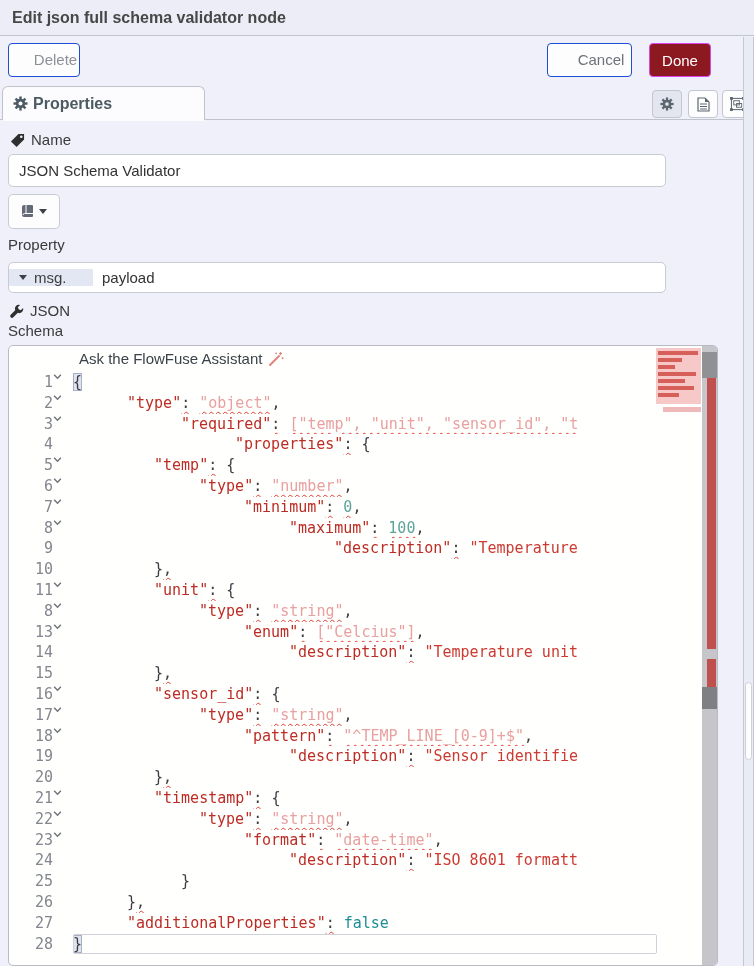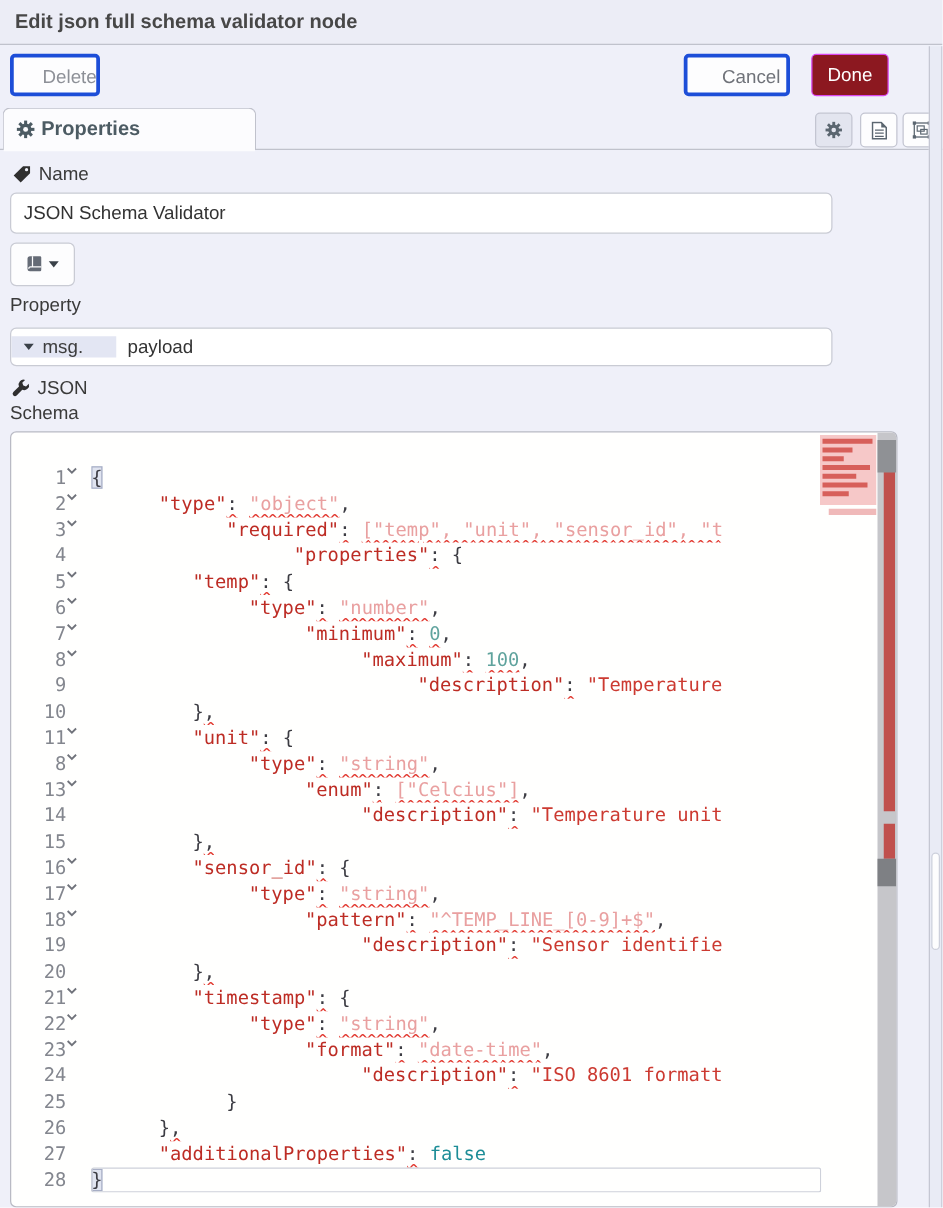--- a/index.html
+++ b/index.html
@@ -7,37 +7,37 @@
   body { font-family:"Liberation Sans", sans-serif; background:#eff0f9; position:relative; color:#3f3f3f; }
 
   .abs { position:absolute; }
 
   
   .hdr { left:0; top:0; width:754px; height:36px; background:#ecedf6; border-bottom:1px solid #c0c2cc;
          font-size:16px; font-weight:bold; color:#474747; line-height:36px; padding-left:12px; }
 
   
   .btn { height:34px; border-radius:4px; font-size:15px; text-align:center; cursor:pointer; }
-  .btn-plain { background:#fdfdfe; border:3px solid #1d4ed8; color:#8d9097;padding-left:23px; }
+  .btn-plain { background:#fdfdfe; border:1px solid #1d4ed8; color:#8d9097;padding-left:23px; }
   .btn-delete { left:8px; top:43px; width:72px; line-height:32px; }
   .btn-cancel { left:547px; top:43px; width:85px; line-height:32px; color:#6f7279; }
   .btn-done   { left:649px; top:43px; width:62px; line-height:34px; background:#8c1820; border:1px solid #d946ef; color:#fff; }
 
   
   .tabline { left:0; top:119px; width:754px; height:1px; background:#c0c2cc; }
   .tab { left:2px; top:86px; width:203px; height:34px; background:#fcfcfe; border:1px solid #c0c2cc; border-bottom:none;
          border-radius:6px 6px 0 0; display:flex; align-items:center; padding-left:10px; gap:5px; z-index:2; }
   .tab::after { content:''; position:absolute; left:0; right:0; bottom:-1px; height:1px; background:#fcfcfe; }
   .tab span { font-size:16px; font-weight:bold; color:#4c5b63; }
   .mini-btn { top:90px; width:30px; height:28px; border:1px solid #c3c5d1; border-radius:4px; background:#fdfdfe;
               display:flex; align-items:center; justify-content:center; }
   .mini-btn.active { background:#e3e5ef; }
 
   
-  .lbl { font-size:15px; color:#3a3a3a; display:flex; align-items:center; gap:6px; }
+  .lbl { font-size:15px; color:#3a3a3a; display:flex; align-items:flex-end; gap:6px; }
   .input { background:#fff; border:1px solid #c9cbd4; border-radius:5px; font-size:15px; color:#333;
            padding:0 10px; font-family:"Liberation Sans", sans-serif; }
   .name-input { left:8px; top:154px; width:658px; height:33px; }
   .book-btn { left:8px; top:194px; width:52px; height:35px; background:#fdfdfe; border:1px solid #c9cbd4; border-radius:5px;
               display:flex; align-items:center; justify-content:center; gap:5px; }
   .caret { width:0; height:0; border-left:4px solid transparent; border-right:4px solid transparent; border-top:5px solid #3a4148; }
   .typed { left:8px; top:262px; width:658px; height:31px; background:#fff; border:1px solid #c9cbd4; border-radius:5px;
            display:flex; align-items:center; overflow:hidden; }
   .typed-prefix { width:84px; background:#e3e6f3; display:flex; align-items:center; gap:7px; padding-left:10px;
                   font-size:15px; color:#3d3d3d; }
@@ -184,20 +184,31 @@
   <span style="display:flex;">
     <svg width="15" height="15" viewBox="0 0 16 16">
       <path d="M15 4.2 a4.2 4.2 0 0 1 -5.6 5.2 L4.6 14.2 a1.9 1.9 0 0 1 -2.8-2.8 L6.6 6.6 A4.2 4.2 0 0 1 11.8 1 L9.4 3.4 l0.9 2.3 2.3 0.9 z" fill="#2f2f2f"></path>
     </svg>
   </span>
   <span>JSON</span>
 </div>
 <div class="abs lbl" style="left:8px; top:322px;">Schema</div>
 
 <div class="abs editor">
+  <div class="placeholder">
+    <span>Ask the FlowFuse Assistant</span>
+    <span style="display:flex;">
+      <svg width="16" height="16" viewBox="0 0 16 16">
+        <line x1="2" y1="14" x2="11" y2="5" stroke="#e4837d" stroke-width="2" stroke-linecap="round"></line>
+        <path d="M12.5 1 v3 M11 2.5 h3" stroke="#e4837d" stroke-width="1.2"></path>
+        <path d="M14.6 6.2 v2 M13.6 7.2 h2" stroke="#e4837d" stroke-width="1"></path>
+        <path d="M8.2 1.6 v1.6 M7.4 2.4 h1.6" stroke="#e4837d" stroke-width="1"></path>
+      </svg>
+    </span>
+  </div>
 
   <div class="lines">
       <div class="cl"><span class="ln">1</span><span class="fold"><svg width="9" height="9" viewBox="0 0 8 8">
             <path d="M1 2.5 L4 5.5 L7 2.5" stroke="#70737b" fill="none" stroke-width="1.3"></path>
           </svg></span><span class="ct"><span class="ind" style="width: 0px;"></span><span class="p hl">{</span></span></div>
       <div class="cl"><span class="ln">2</span><span class="fold"><svg width="9" height="9" viewBox="0 0 8 8">
             <path d="M1 2.5 L4 5.5 L7 2.5" stroke="#70737b" fill="none" stroke-width="1.3"></path>
           </svg></span><span class="ct"><span class="ind" style="width: 54px;"></span><span class="k">"type"</span><span class="p sq">:</span><span class="p"> </span><span class="s sq">"object"</span><span class="p">,</span></span></div>
       <div class="cl"><span class="ln">3</span><span class="fold"><svg width="9" height="9" viewBox="0 0 8 8">
             <path d="M1 2.5 L4 5.5 L7 2.5" stroke="#70737b" fill="none" stroke-width="1.3"></path>

